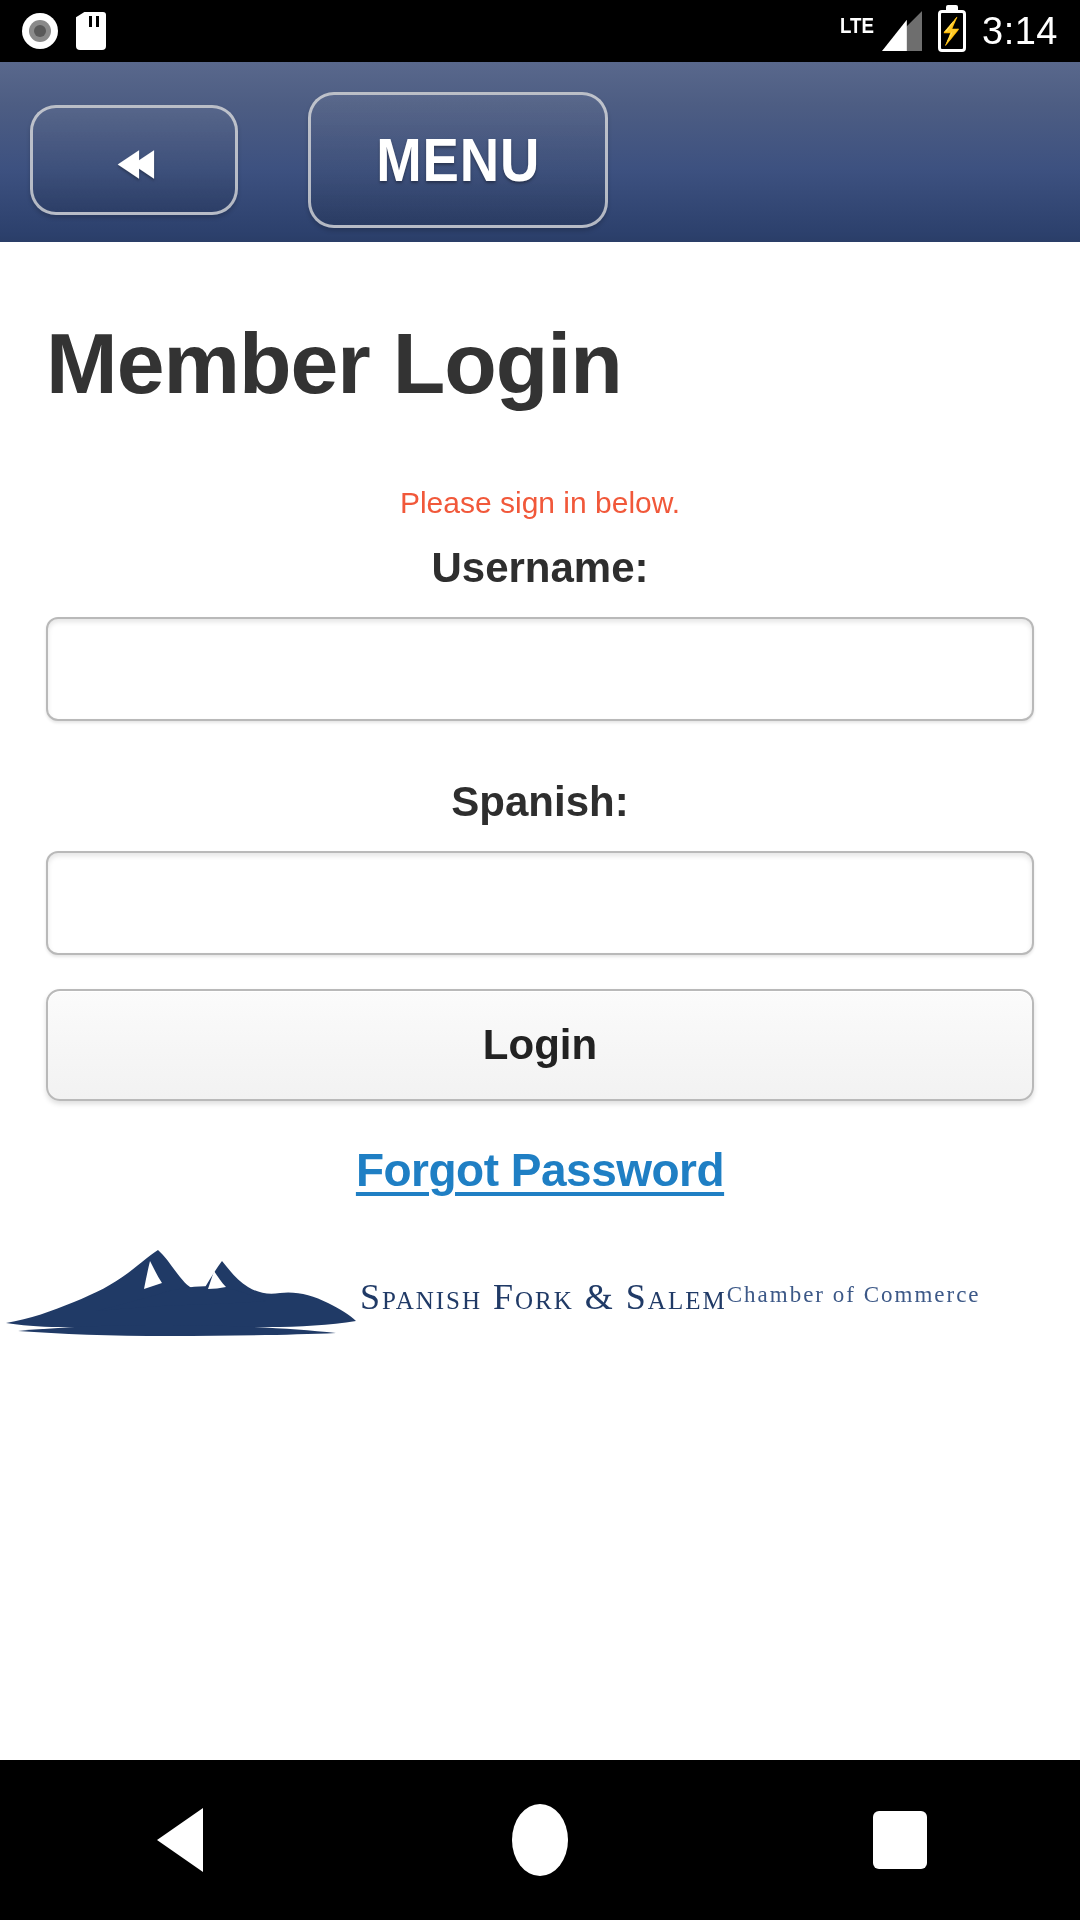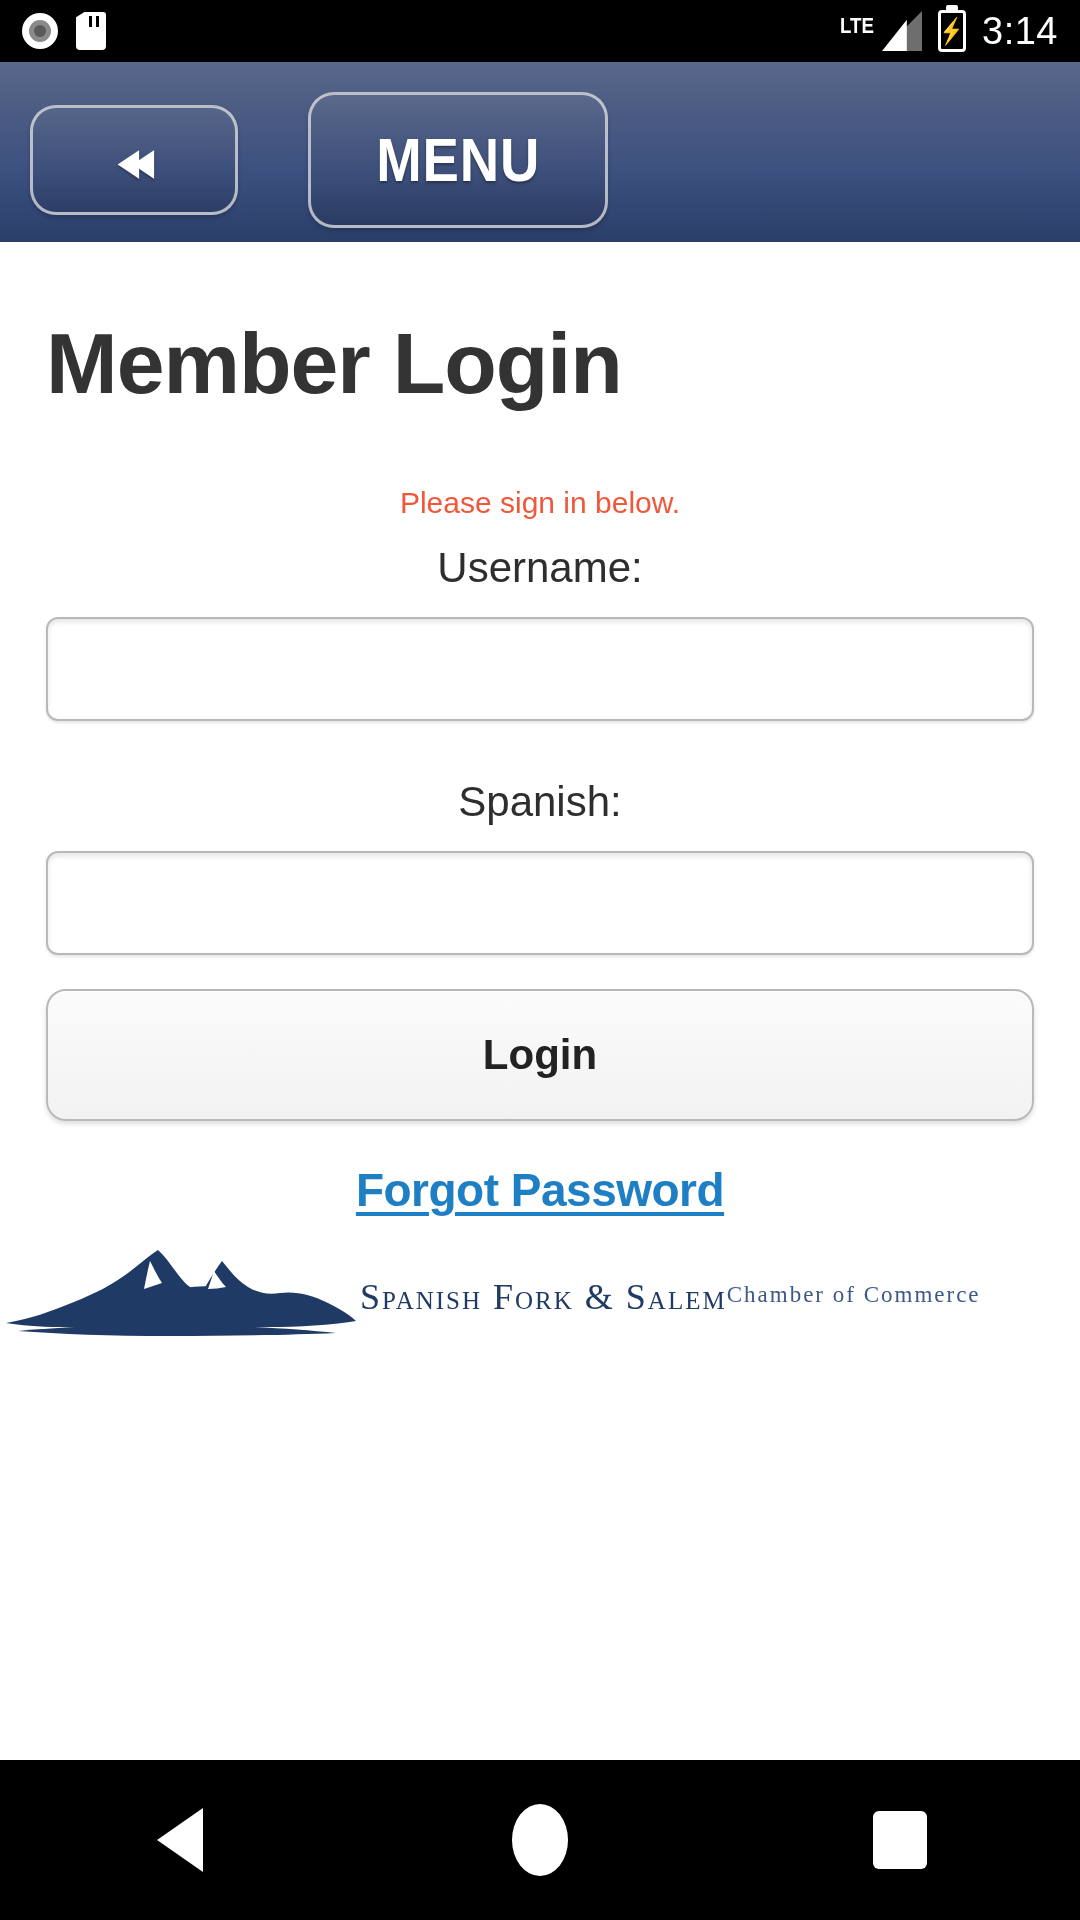--- a/index.html
+++ b/index.html
@@ -81,35 +81,35 @@
   
   .content { position:absolute; top:242px; left:0; width:1080px;
              height:1502px; background:#fff; padding:0 46px; }
 
   .page-title { font-size:86px; font-weight:bold; color:#333333;
                 letter-spacing:-1px; margin-top:78px; line-height:1; }
 
   .notice { text-align:center; color:#f1583a; font-size:30px;
             margin-top:80px; font-weight:400; line-height:1.1; }
 
-  .field-label { text-align:center; font-size:42px; font-weight:normal;
+  .field-label { text-align:center; font-size:42px; font-weight:bold;
                  color:#2e2e2e; margin-top:26px; line-height:1.1; }
 
   .textfield {
     width:100%; height:104px; margin-top:26px;
     border:2px solid #b9b9b9; border-radius:12px; background:#fff;
     box-shadow: inset 0 3px 5px rgba(0,0,0,0.10), 0 2px 3px rgba(0,0,0,0.10);
     font-size:38px; padding:0 22px; color:#222;
     font-family:"Liberation Sans", sans-serif; outline:none;
   }
   .label-pw { margin-top:58px; }
 
   .login-btn {
-    width:100%; height:132px; margin-top:34px;
-    border:2px solid #b9b9b9; border-radius:20px;
+    width:100%; height:112px; margin-top:34px;
+    border:2px solid #b9b9b9; border-radius:14px;
     background:linear-gradient(to bottom,#fbfbfb,#f2f2f2);
     box-shadow: 0 3px 5px rgba(0,0,0,0.13), inset 0 1px 0 #fff;
     font-size:42px; font-weight:bold; color:#222;
     font-family:"Liberation Sans", sans-serif;
     letter-spacing:0px; cursor:pointer;
     display:flex; align-items:center; justify-content:center;
   }
 
   .forgot-wrap { text-align:center; margin-top:42px; }
   .forgot {

